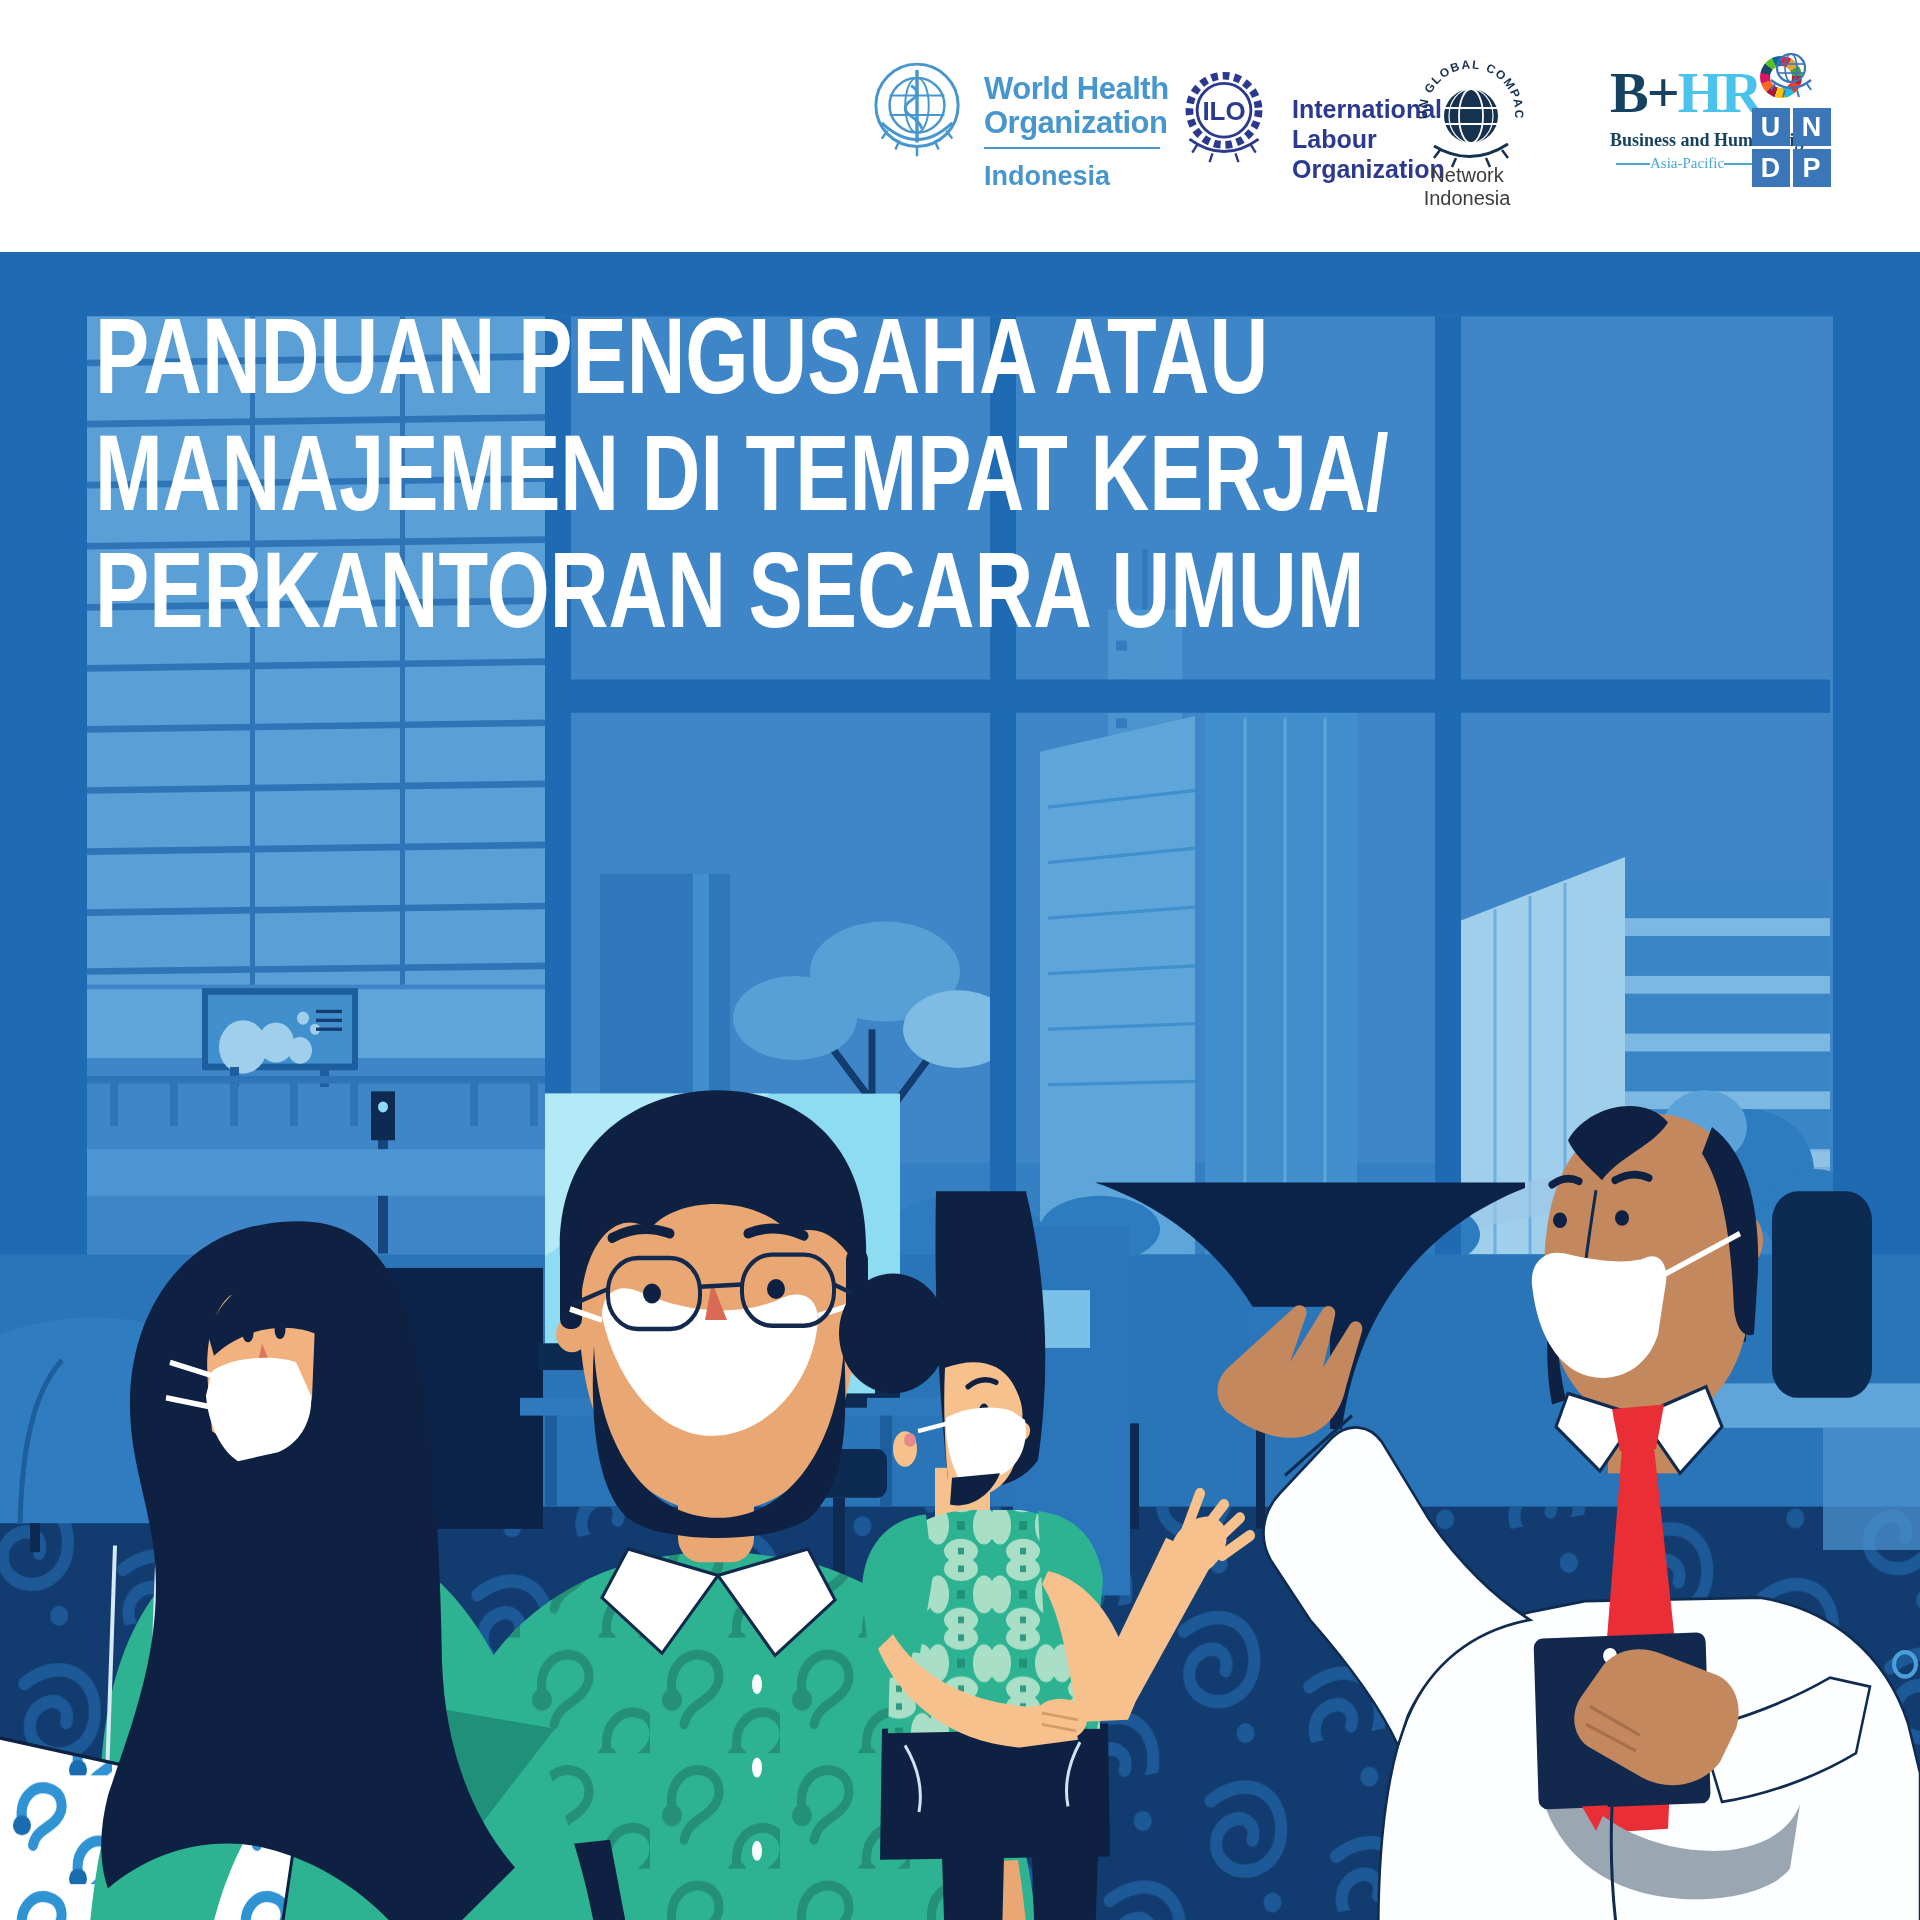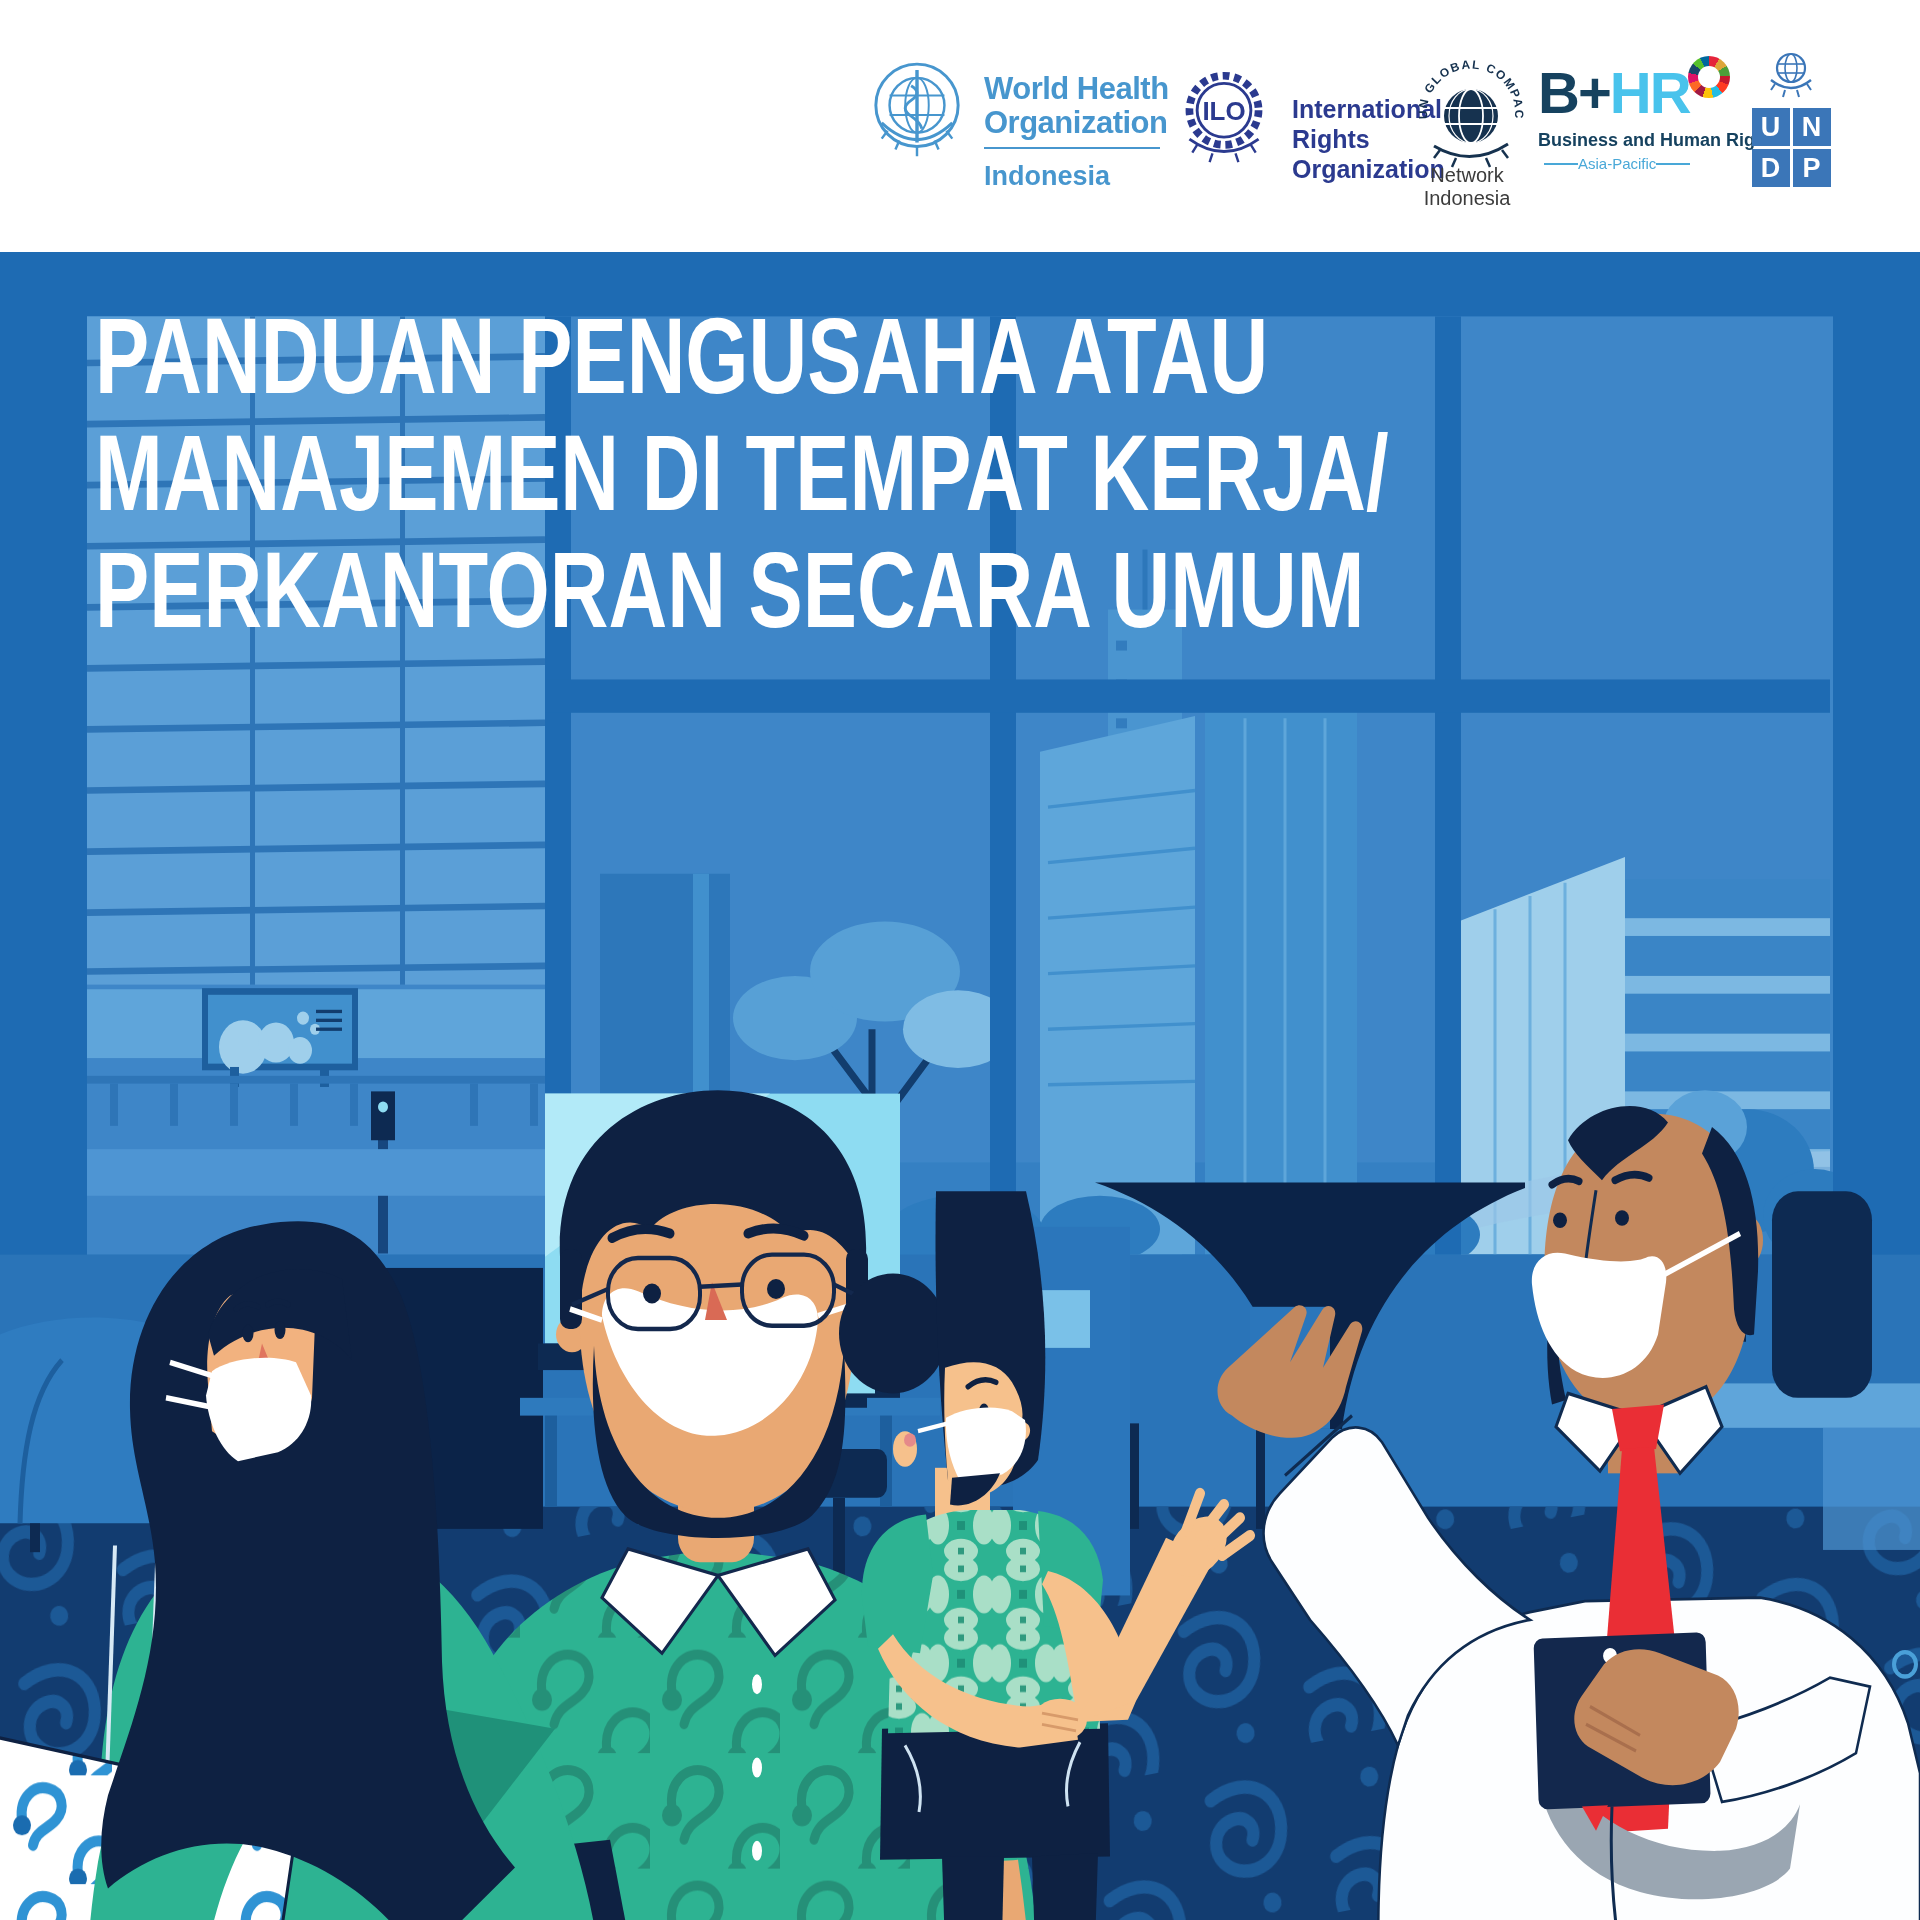--- a/index.html
+++ b/index.html
@@ -14,21 +14,21 @@
   .who-text{left:984px;top:72px;color:#4796ce;}
   .who-text .l{font-size:31px;font-weight:bold;line-height:34px;letter-spacing:-0.5px;}
   .who-rule{width:176px;height:2px;background:#4796ce;margin-top:7px;}
   .who-country{font-size:27px;font-weight:bold;margin-top:12px;color:#4796ce;}
   .ilo-emblem{left:1176px;top:62px;}
   .ilo-text{left:1292px;top:78px;color:#2b3a8f;margin-top:16px;}
   .ilo-text .l{font-size:25px;font-weight:bold;line-height:30px;}
   .ungc{left:1414px;top:48px;}
   .ungc-network{position:absolute;left:1392px;top:164px;width:150px;text-align:center;
       font-size:20px;color:#3c3c3c;}
-  .bhr{left:1538px;top:64px;width:200px;}
+  .bhr{left:1610px;top:64px;width:200px;font-family:Liberation Serif, serif;}
   .bhr-big{font-size:58px;font-weight:800;letter-spacing:-2px;line-height:58px;}
   .bhr-b{color:#16425f;} .bhr-hr{color:#49c3ec;}
   .sdg-wheel{position:absolute;left:150px;top:-8px;width:42px;height:42px;border-radius:50%;
      background:conic-gradient(#e5243b 0 8%,#dda63a 8% 16%,#4c9f38 16% 24%,#c5192d 24% 31%,
        #ff3a21 31% 39%,#26bde2 39% 47%,#fcc30b 47% 55%,#a21942 55% 62%,#fd6925 62% 70%,
        #dd1367 70% 78%,#19486a 78% 86%,#56c02b 86% 93%,#00689d 93% 100%);}
   .sdg-wheel::after{content:"";position:absolute;left:10px;top:10px;width:22px;height:22px;
      border-radius:50%;background:#fff;}
   .bhr-sub1{font-size:18px;font-weight:600;color:#16425f;margin-top:8px;white-space:nowrap;}
   .bhr-sub2{display:flex;align-items:center;gap:0;font-size:15px;color:#49a8d8;margin-top:4px;
@@ -73,21 +73,21 @@
 
     <svg class="logo ilo-emblem" width="96" height="110" viewBox="0 0 100 110">
       <circle cx="50" cy="48" r="36" fill="none" stroke="#2b3a8f" stroke-width="8" stroke-dasharray="7 5"></circle>
       <circle cx="50" cy="48" r="28" fill="none" stroke="#2b3a8f" stroke-width="3"></circle>
       <text x="50" y="58" text-anchor="middle" font-size="27" font-weight="bold" fill="#2b3a8f">ILO</text>
       <path d="M14,78 Q50,104 86,78" fill="none" stroke="#2b3a8f" stroke-width="3"></path>
       <path d="M22,84 l-5,8 M38,93 l-3,9 M62,93 l3,9 M78,84 l5,8" stroke="#2b3a8f" stroke-width="2.5"></path>
     </svg>
     <div class="logo ilo-text">
       <div class="l">International</div>
-      <div class="l">Rights</div>
+      <div class="l">Labour</div>
       <div class="l">Organization</div>
     </div>
 
     <svg class="logo ungc" width="112" height="124" viewBox="0 0 112 124">
       <defs>
           <path id="arcUNGC" d="M14,74 A44,44 0 1 1 100,74" fill="none"></path>
         </defs>
       <text font-size="12" letter-spacing="1.5" fill="#16324f" font-weight="bold">
         <textPath href="#arcUNGC" startOffset="2%">UN GLOBAL COMPACT</textPath>
       </text>

